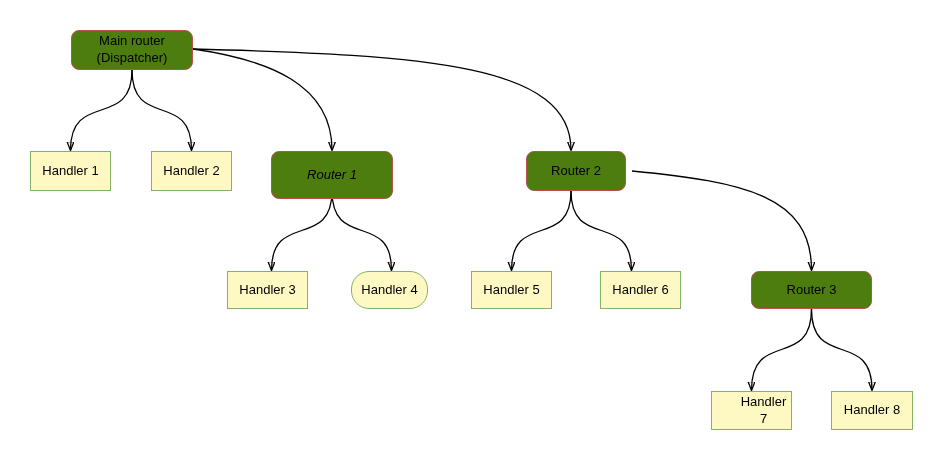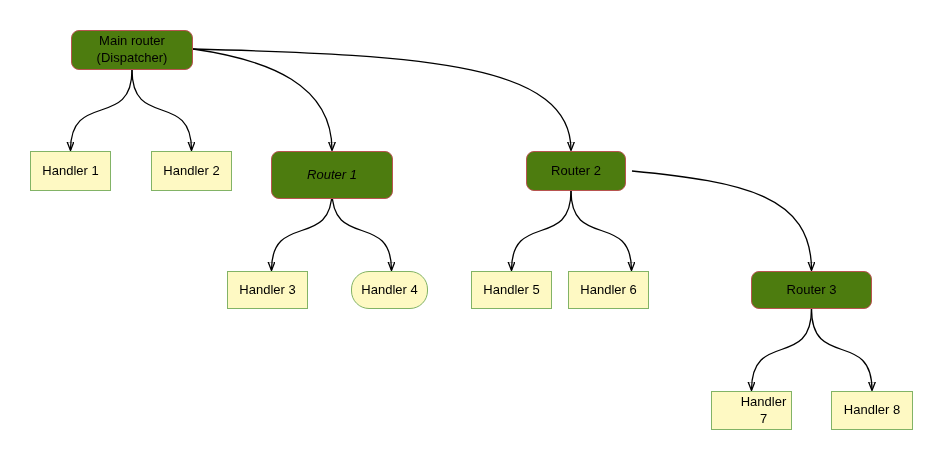--- a/index.html
+++ b/index.html
@@ -77,21 +77,21 @@
   <div class="node router" style="left:271px; top:151px; width:122px; height:48px;font-style:italic;">Router 1</div>
 
   <div class="node router" style="left:510px; top:151px; width:100px; height:40px;margin-left:16px;">Router 2</div>
 
   <div class="node handler" style="left:227px; top:271px; width:81px; height:38px;">Handler 3</div>
 
   <div class="node handler" style="left:351px; top:271px; width:77px; height:38px;border-radius:18px;">Handler 4</div>
 
   <div class="node handler" style="left:471px; top:271px; width:81px; height:38px;">Handler 5</div>
 
-  <div class="node handler" style="left:568px; top:271px; width:81px; height:38px;">Handler 6</div>
+  <div class="node handler" style="left:600px; top:271px; width:81px; height:38px;">Handler 6</div>
 
   <div class="node router" style="left:751px; top:271px; width:121px; height:38px;">Router 3</div>
 
   <div class="node handler" style="left:711px; top:391px; width:81px; height:39px;padding-left:24px;">Handler 7</div>
 
   <div class="node handler" style="left:831px; top:391px; width:82px; height:39px;">Handler 8</div>
 
 </div>
 
 </body></html>

